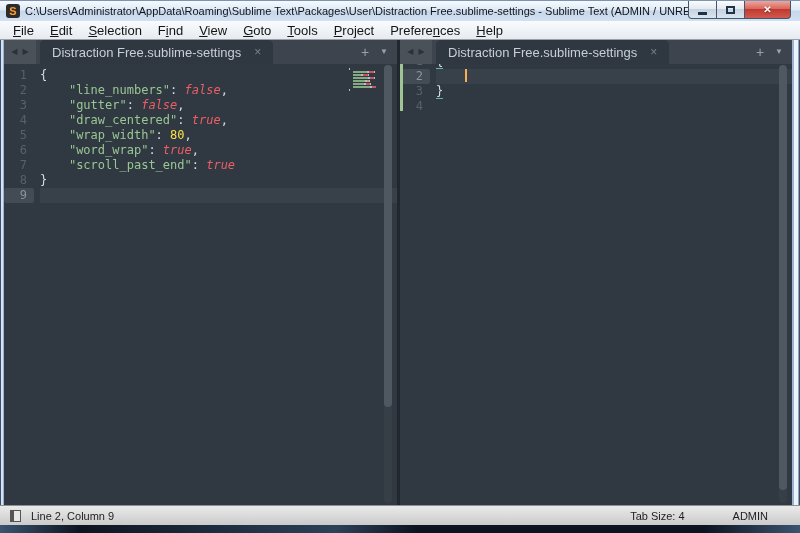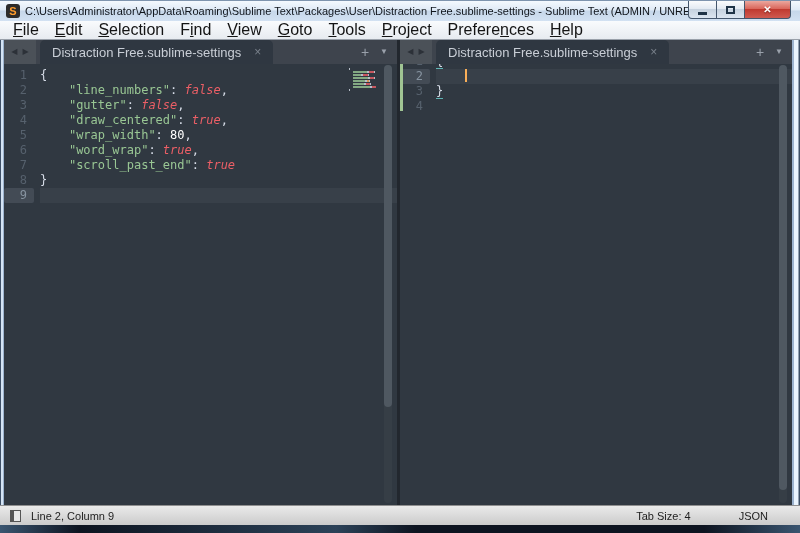--- a/index.html
+++ b/index.html
@@ -21,21 +21,21 @@
     background: linear-gradient(#fbfcfd, #e3eaf2 45%, #c6d2df 50%, #dbe5f0); }
   .cap-close { width: 46px; border-left: none; border-radius: 0 0 4px 0;
     background: linear-gradient(#eba79e, #da675c 45%, #c03a30 50%, #cf5a50); }
   .glyph-min { width: 9px; height: 3px; background: #1f3346; margin-top: 8px; }
   .glyph-max { width: 9px; height: 8px; border: 2px solid #1f3346; background: transparent; }
   .glyph-close { color: #fff; font-size: 10px; font-weight: bold; text-shadow: 0 1px 1px #7a201a; }
 
   
   .menubar { height: 19px; background: linear-gradient(#f9fbfd, #e7ebf0); border-bottom: 1px solid #99a0a9;
     display: flex; align-items: center; padding-left: 5px; }
-  .menu-item { padding: 1px 8px; font-size: 16px; color: #141414; cursor: default; }
+  .menu-item { padding: 1px 8px; font-size: 13px; color: #141414; cursor: default; }
   .menu-item u { text-underline-offset: 1px; }
 
   
   .main { display: flex; height: 465px; }
   .wborder-l { width: 4px; flex: none;
     background: linear-gradient(to right, #3d4f66 0 1px, #d5e4f4 1px 3px, #9cb3cf 3px 4px); }
   .wborder-r { width: 8px; flex: none;
     background: linear-gradient(to right, #9cb3cf 0 2px, #eaf4fe 2px 6px, #3d4f66 7px 8px); }
   .divider { width: 3px; flex: none; background: #22272e; }
   .pane { display: flex; flex-direction: column; }
@@ -63,21 +63,21 @@
   .gutter { width: 30px; flex: none; text-align: right; font: 12px/15px "DejaVu Sans Mono", monospace;
     color: #56616d; }
   .gnum { height: 15px; padding-right: 7px; }
   .gcur { background: #434b55; color: #8794a1; border-radius: 2px; }
   .code { flex: 1; font: 12px/15px "DejaVu Sans Mono", monospace; color: #d8dee9; margin-left: 6px;
     white-space: pre; }
   .cline { height: 15px; }
   .ccur { background: rgba(255,255,255,0.045); }
   .tk-s { color: #99c794; }
   .tk-b { color: #ec5f66; font-style: italic; }
-  .tk-n { color: #ffffff; }
+  .tk-n { color: #fde047; }
   .tk-p { color: #d8dee9; }
   .tk-u { border-bottom: 1px solid #5fb4b4; }
   .caret { display: inline-block; width: 2px; height: 13px; background: #f9ae58; vertical-align: middle;
     margin-bottom: 2px; }
   .diffbar { position: absolute; left: 0; top: 0; width: 3px; height: 47px; background: #a0c493; }
 
   
   .minimap { position: absolute; top: 4px; right: 16px; width: 32px; }
   .mrow { height: 2px; margin-bottom: 1px; font-size: 0; white-space: nowrap; }
   .mrow span { display: inline-block; height: 2px; opacity: 0.8; }
@@ -219,18 +219,18 @@
     </section>
 
     <div class="wborder-r"></div>
   </div>
 
   <div class="statusbar">
     <span class="panel-icon"></span>
     <span>Line 2, Column 9</span>
     <span class="status-right">
       <span>Tab Size: 4</span>
-      <span>JSON</span>
+      <span>ADMIN</span>
     </span>
   </div>
 
   <div class="bottomstrip"></div>
 </div>
 
 </body></html>

